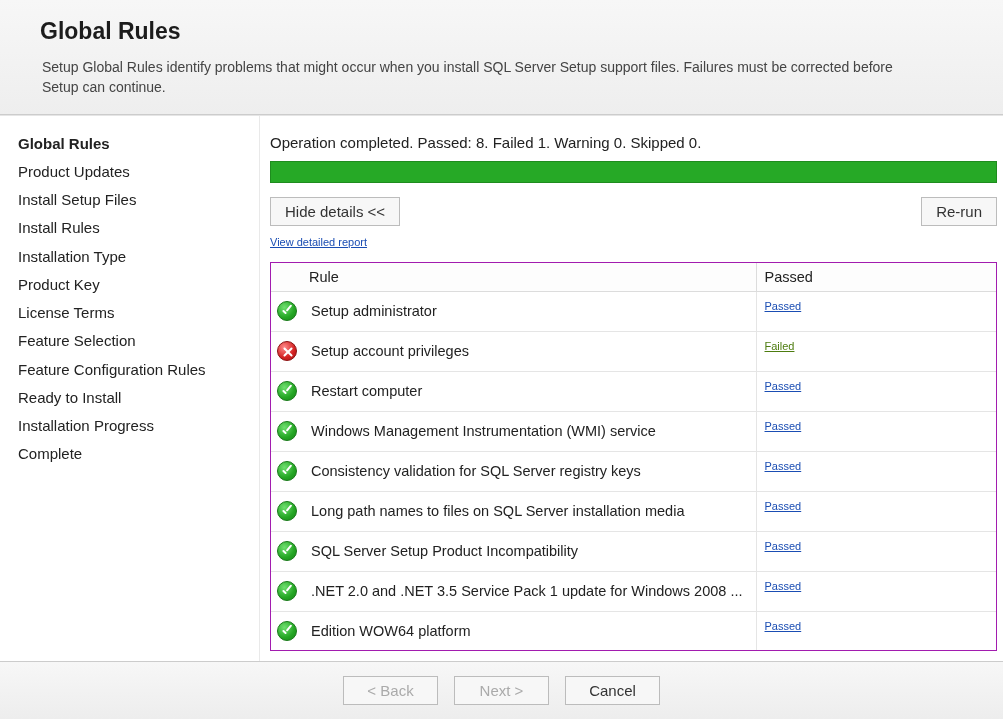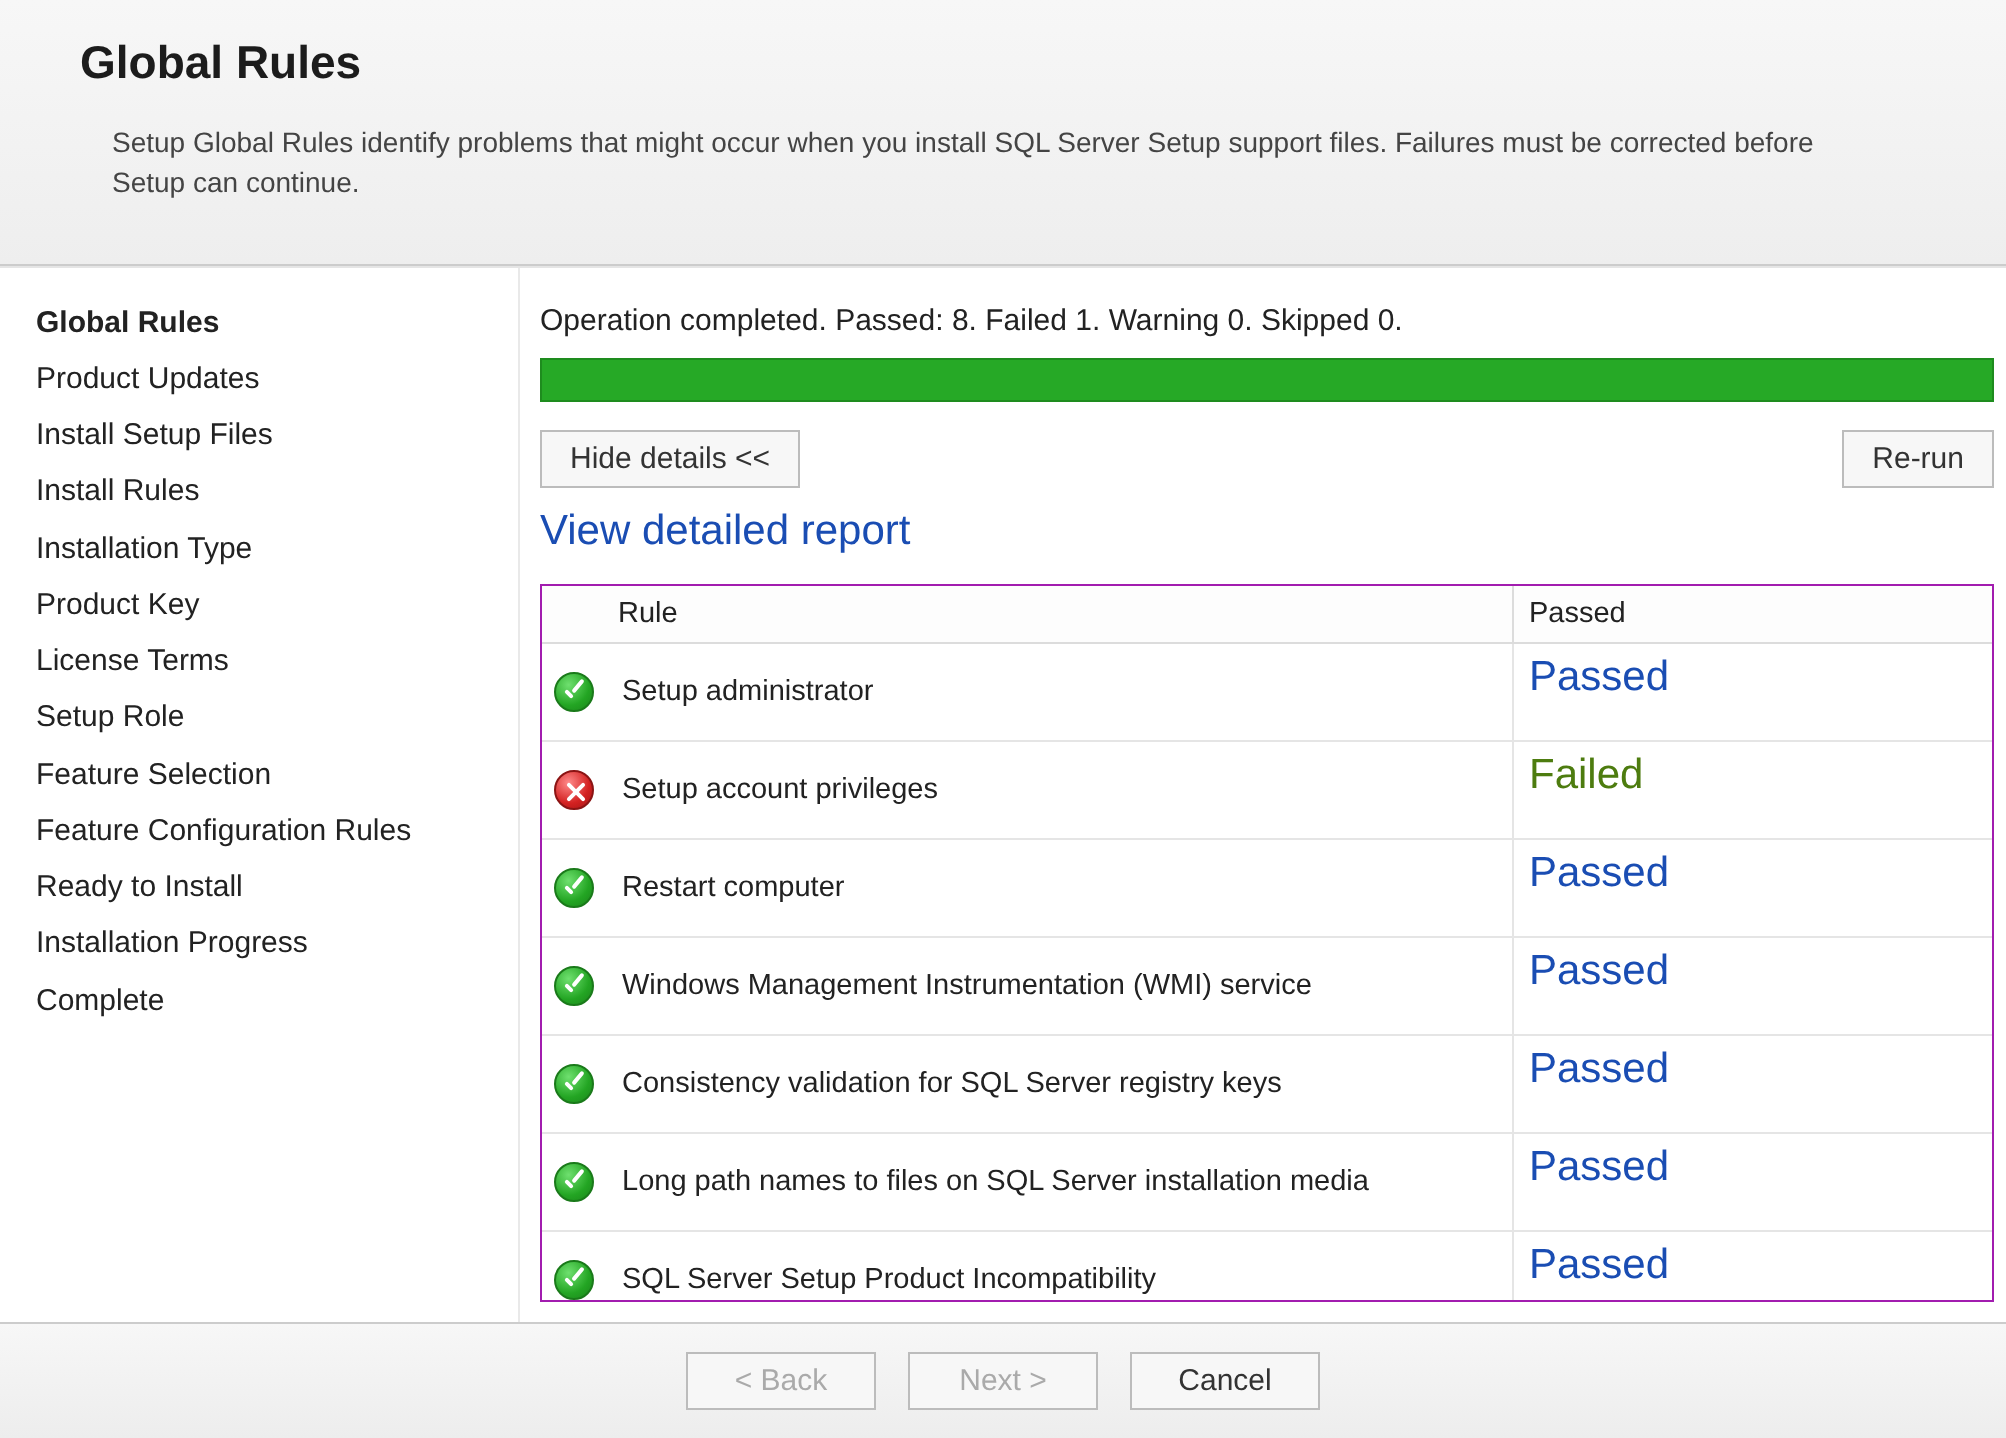--- a/index.html
+++ b/index.html
@@ -23,21 +23,21 @@
     .page-title {
       font-size: 23px;
       font-weight: 700;
       color: #1c1c1c;
       margin: 0 0 12px 0;
     }
     .page-subtitle {
       font-size: 14px;
       color: #444;
       line-height: 1.45;
-      margin: 16px;
+      margin: 2px;
       max-width: 880px;
     }
     .body-area {
       flex: 1;
       display: flex;
       background: #fff;
       border-top: 1px solid #e5e5e5;
       overflow: hidden;
     }
     .sidebar {
@@ -89,22 +89,23 @@
       color: #333;
       cursor: pointer;
     }
     .btn:disabled {
       color: #aaa;
       cursor: default;
     }
     .spacer { flex: 1; }
     .link {
       color: #1a4db3;
+      text-decoration: underline;
       cursor: pointer;
-      font-size: 21px;
+      font-size: 11px;
       margin-bottom: 14px;
       display: inline-block;
     }
     .link.failed { color: #4d7c0f; }
     .rules-table-wrap {
       flex: 1;
       border: 1px solid #a21caf;
       overflow: hidden;
       display: flex;
       flex-direction: column;
@@ -204,21 +205,20 @@
   <div class="body-area">
 
     <nav class="sidebar" id="sidebar">
         <div class="sidebar-item active">Global Rules</div>
         <div class="sidebar-item">Product Updates</div>
         <div class="sidebar-item">Install Setup Files</div>
         <div class="sidebar-item">Install Rules</div>
         <div class="sidebar-item">Installation Type</div>
         <div class="sidebar-item">Product Key</div>
         <div class="sidebar-item">License Terms</div>
-        <div class="sidebar-item">Setup Role</div>
         <div class="sidebar-item">Feature Selection</div>
         <div class="sidebar-item">Feature Configuration Rules</div>
         <div class="sidebar-item">Ready to Install</div>
         <div class="sidebar-item">Installation Progress</div>
         <div class="sidebar-item">Complete</div>
       </nav>
 
     <div class="main">
 
       <div class="status-line">Operation completed. Passed: 8.   Failed 1.   Warning 0.   Skipped 0.</div>

